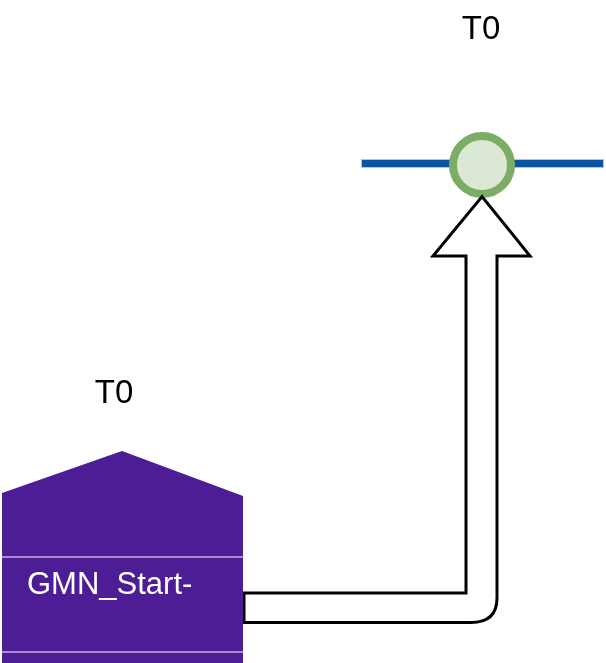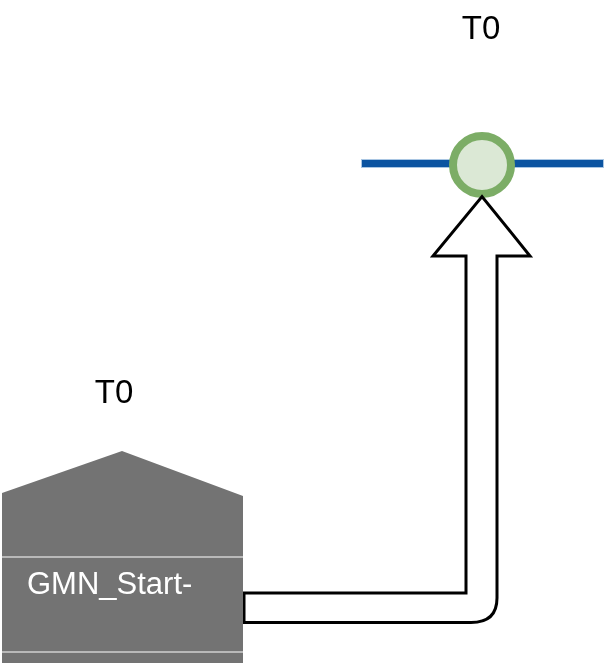--- a/index.html
+++ b/index.html
@@ -63,21 +63,21 @@
     stroke: #000000;
     stroke-width: 3;
     stroke-linejoin: miter;
   }
 
   
   .start-shape {
     position: absolute;
     left: 2px; top: 451px;
     width: 241px; height: 212px;
-    background: #737373;
+    background: #4c1d95;
     clip-path: polygon(120px 0px, 241px 45px, 241px 212px, 0px 212px, 0px 42px);
     z-index: 4;
     padding-left: 40px;
   }
   .shape-divider {
     position: absolute;
     left: 0; width: 100%; height: 2px;
     background: rgba(255,255,255,0.5);
   }
   .shape-divider.upper { top: 105px; }

